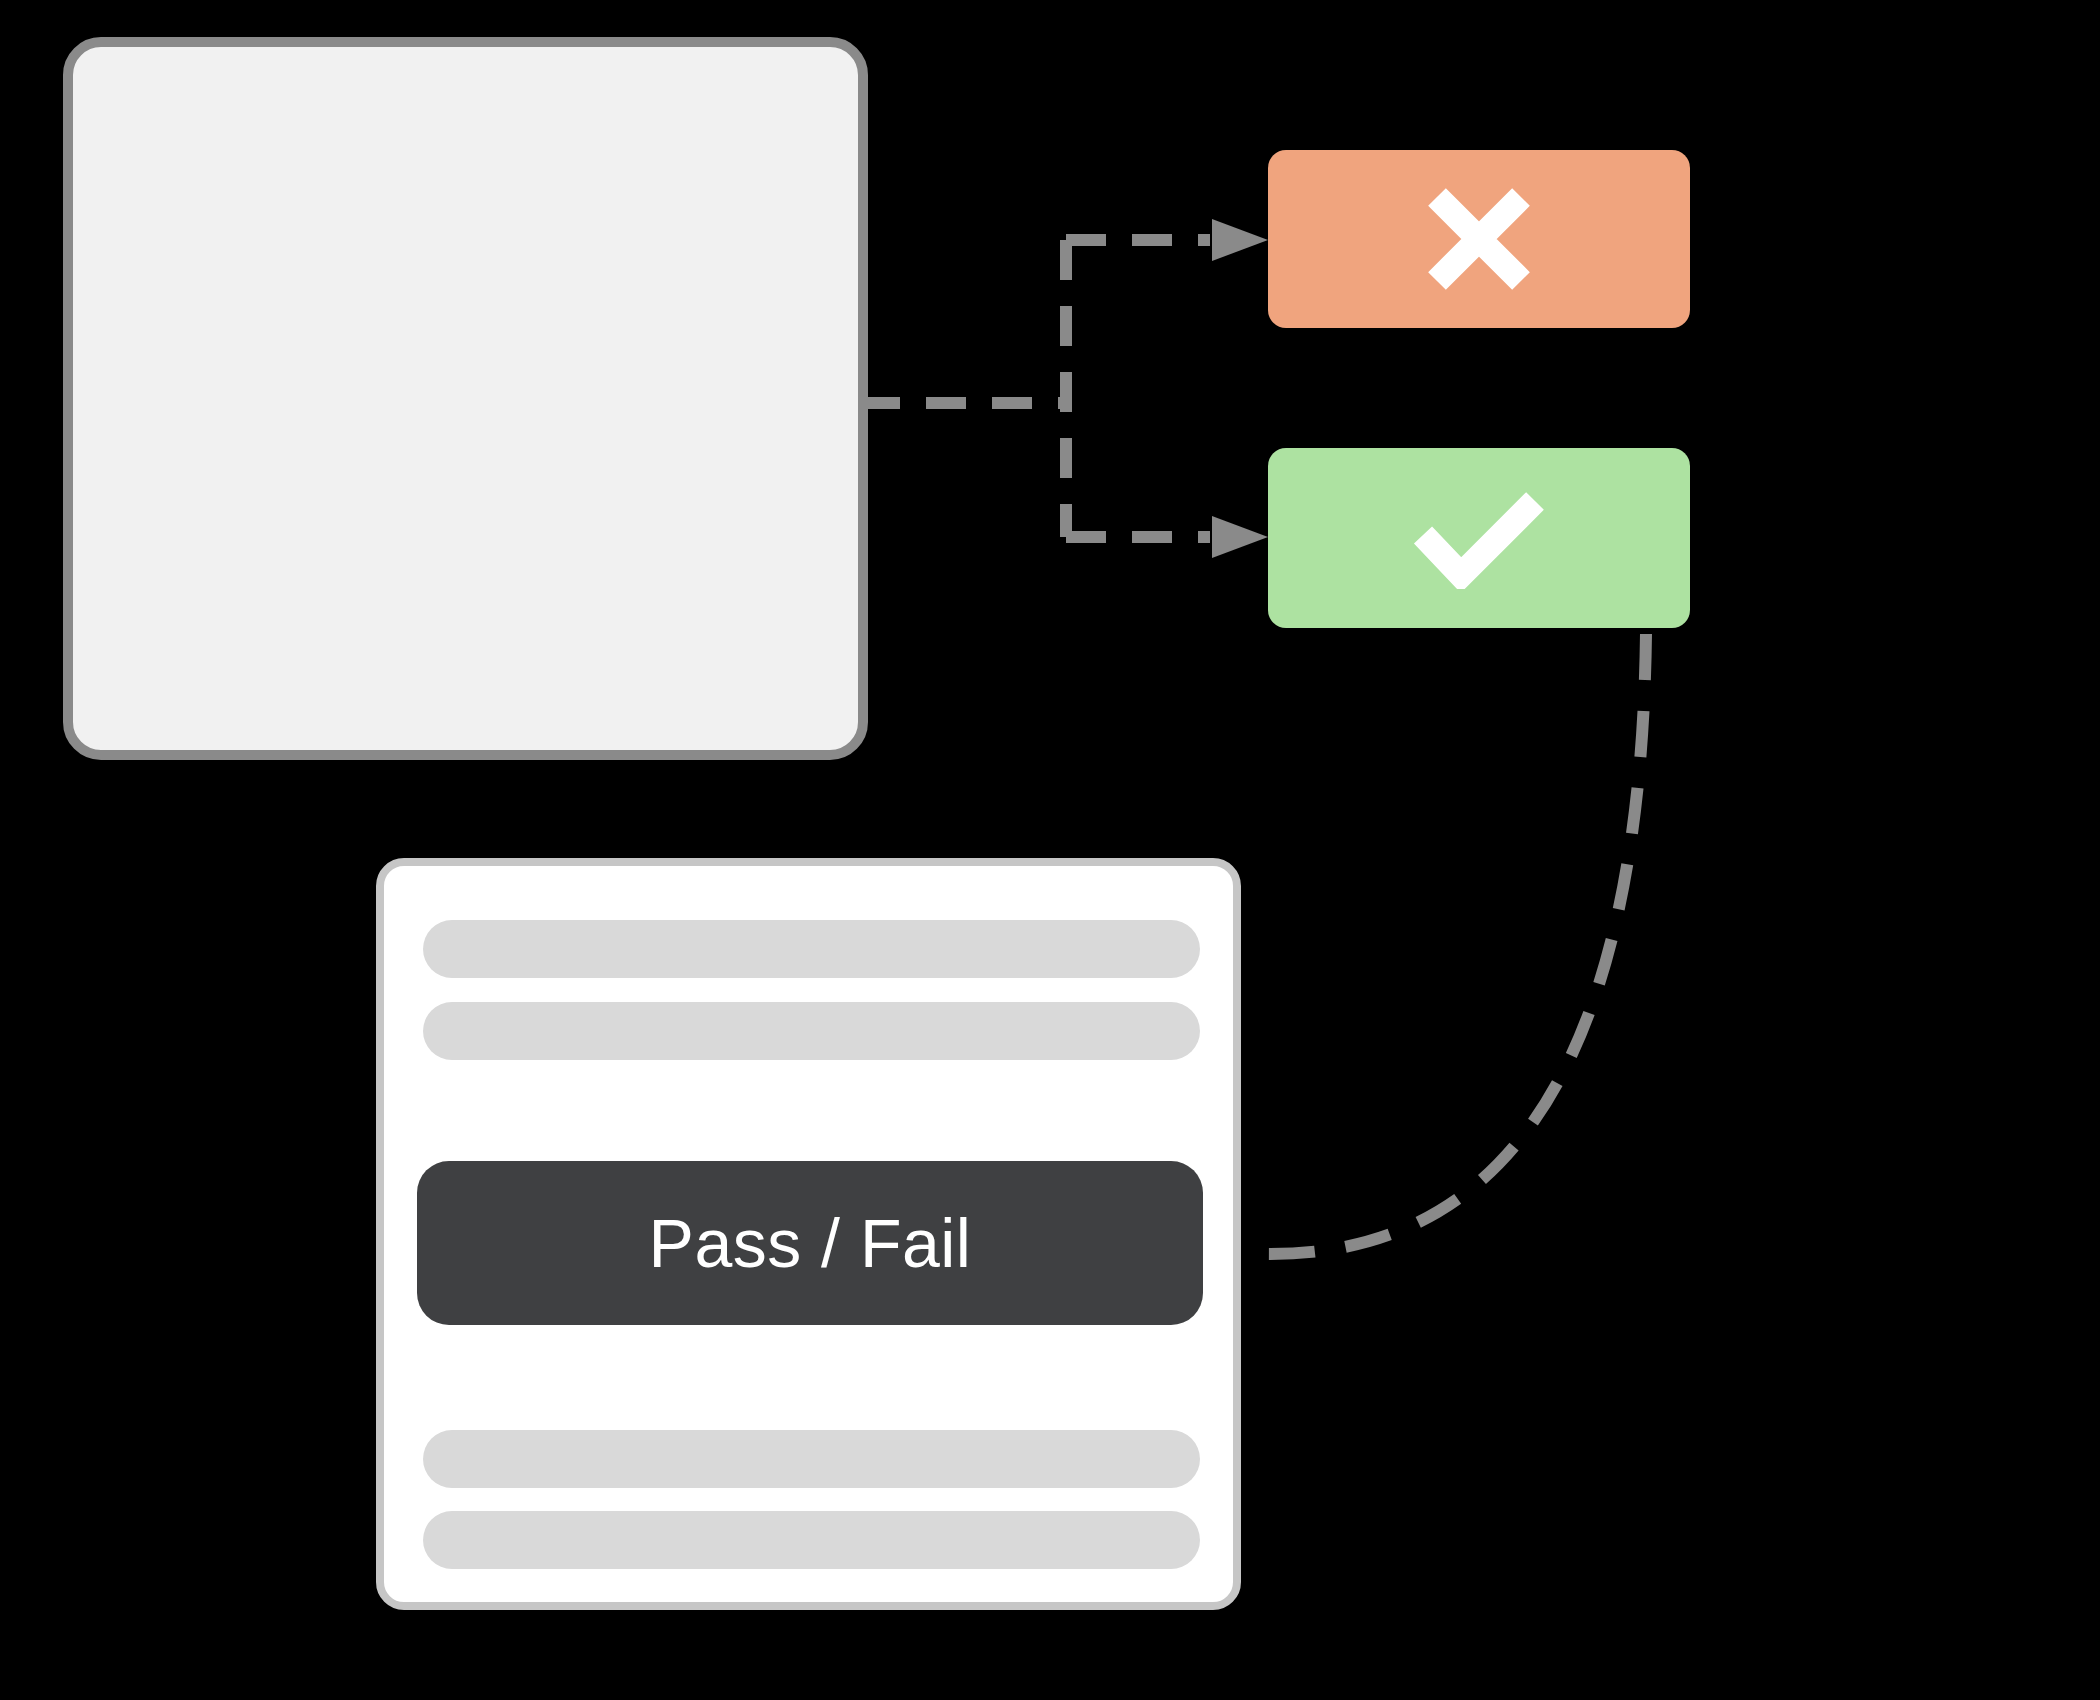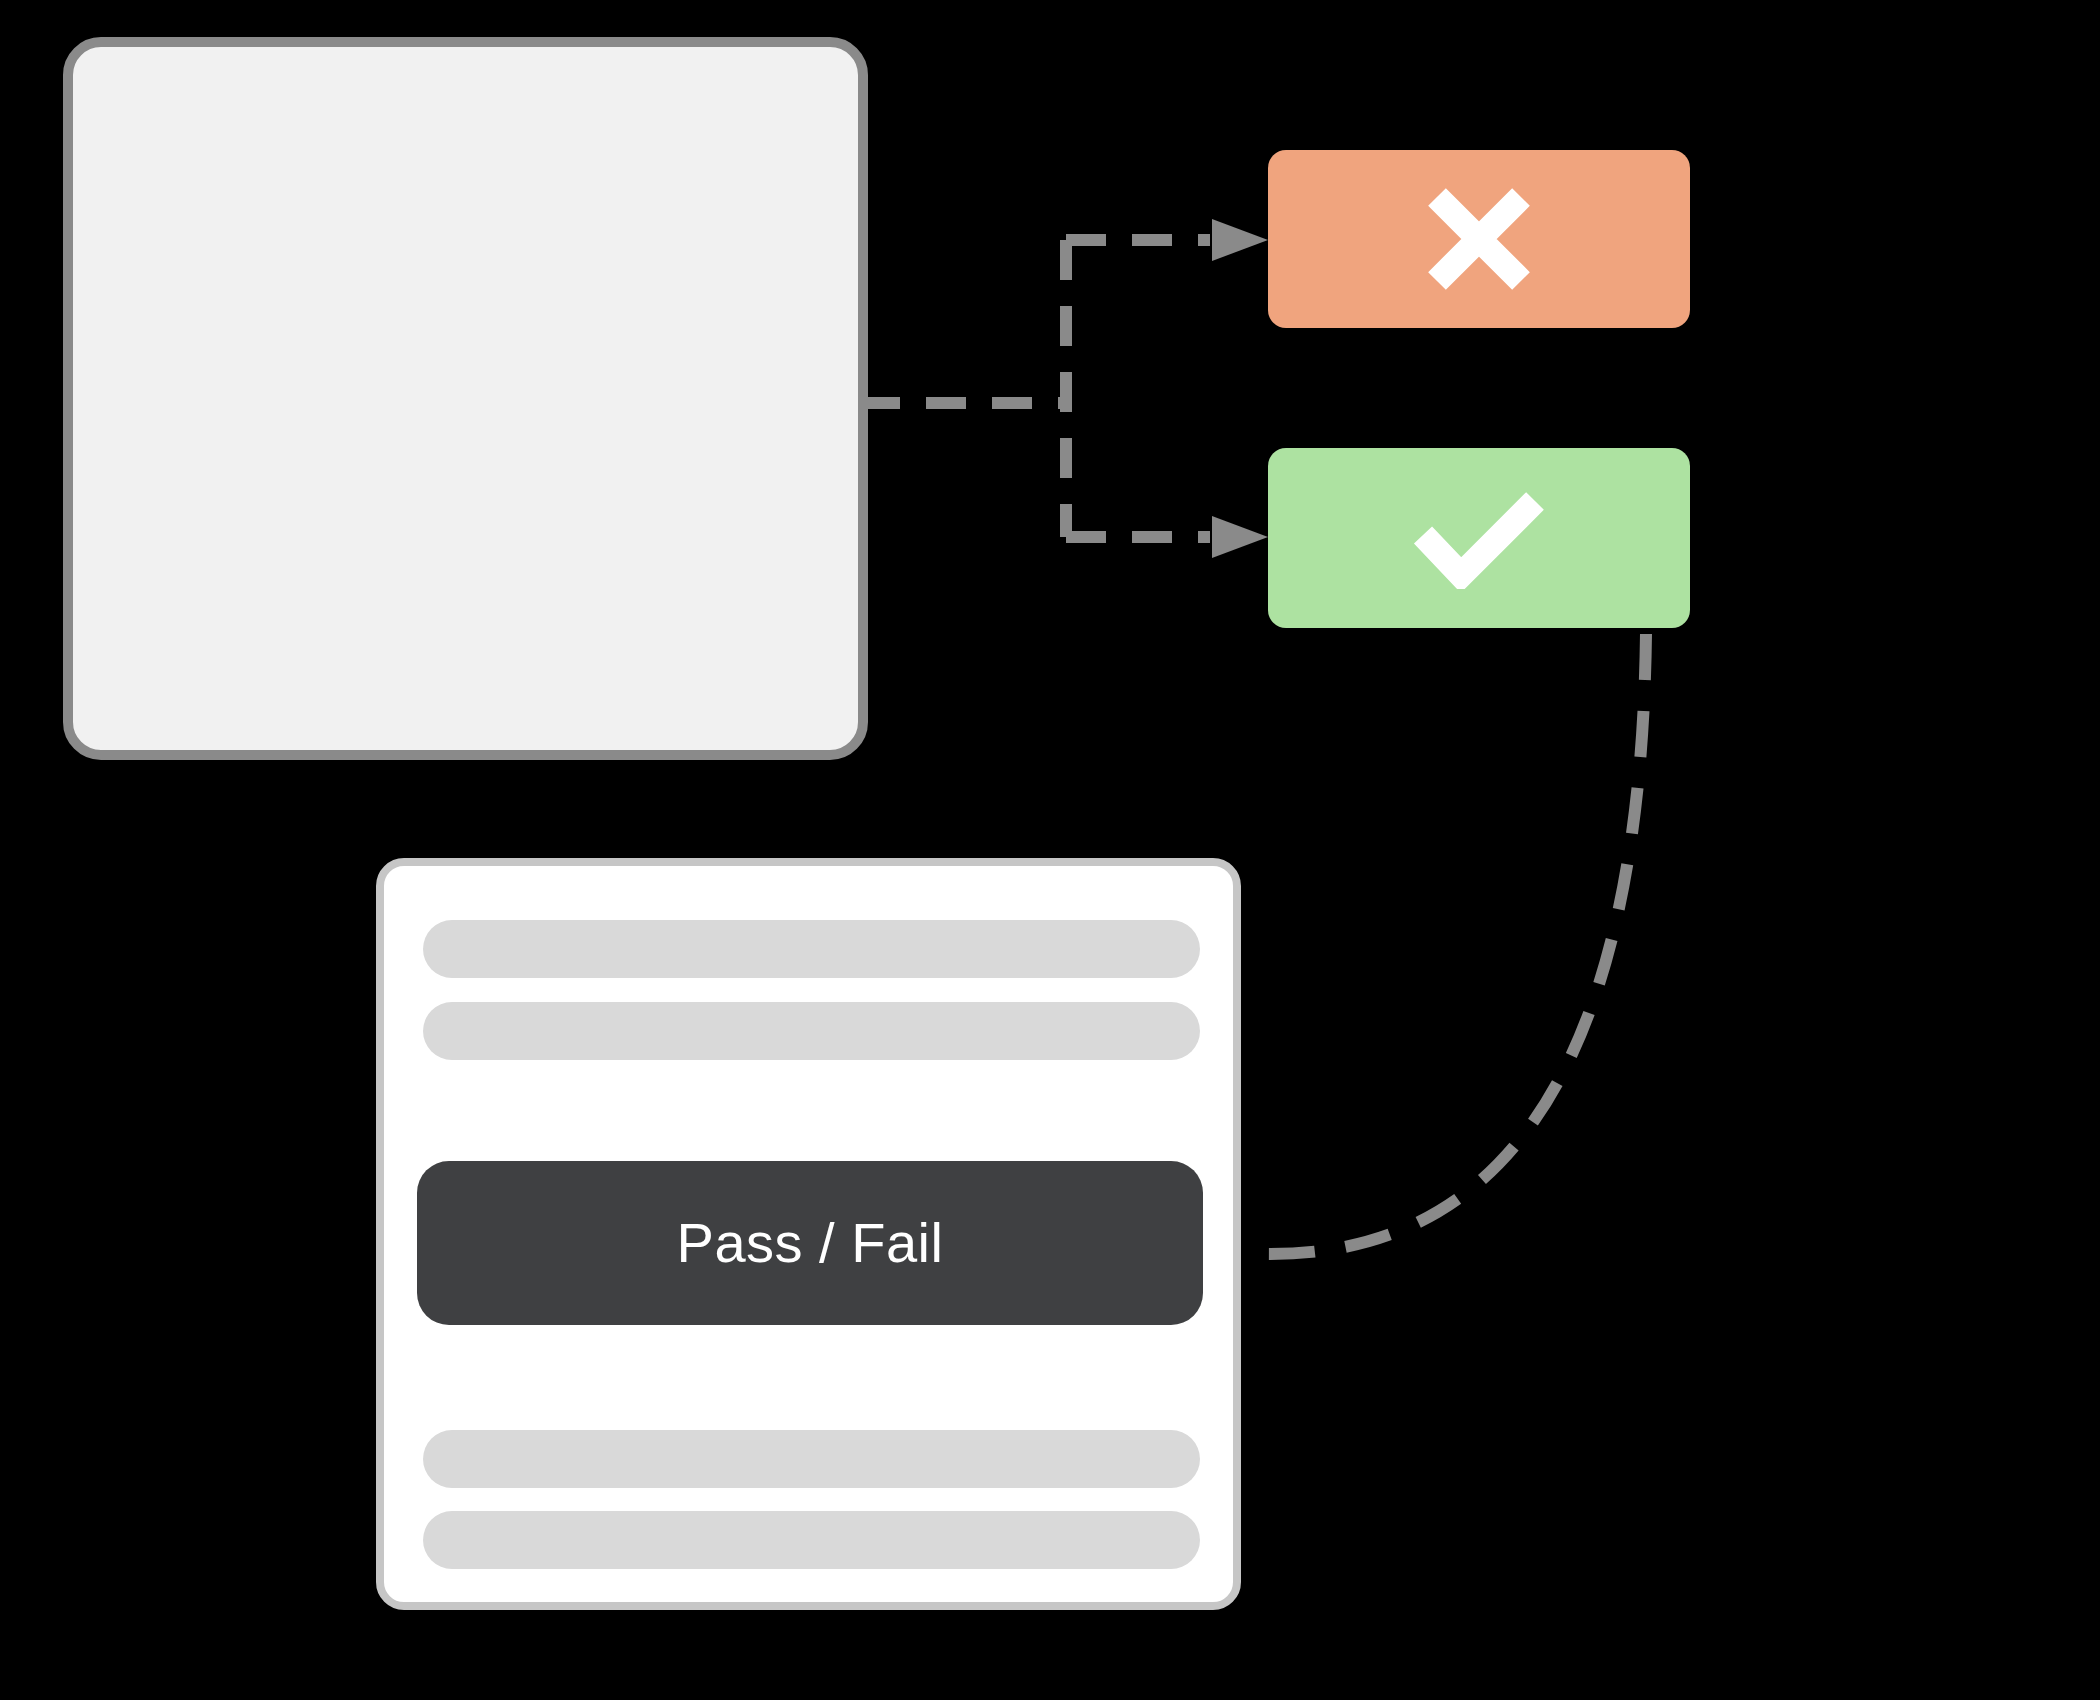--- a/index.html
+++ b/index.html
@@ -76,21 +76,21 @@
     width: 786px;
     height: 164px;
     border-radius: 32px;
     background: #3F4042;
     display: flex;
     align-items: center;
     justify-content: center;
   }
   .pass-fail-label {
     color: #FFFFFF;
-    font-size: 56px;
+    font-size: 68px;
     line-height: 1;
     letter-spacing: 0.5px;
     white-space: nowrap;
   }
 </style>
 </head>
 <body>
 
 <div class="stage">
 

